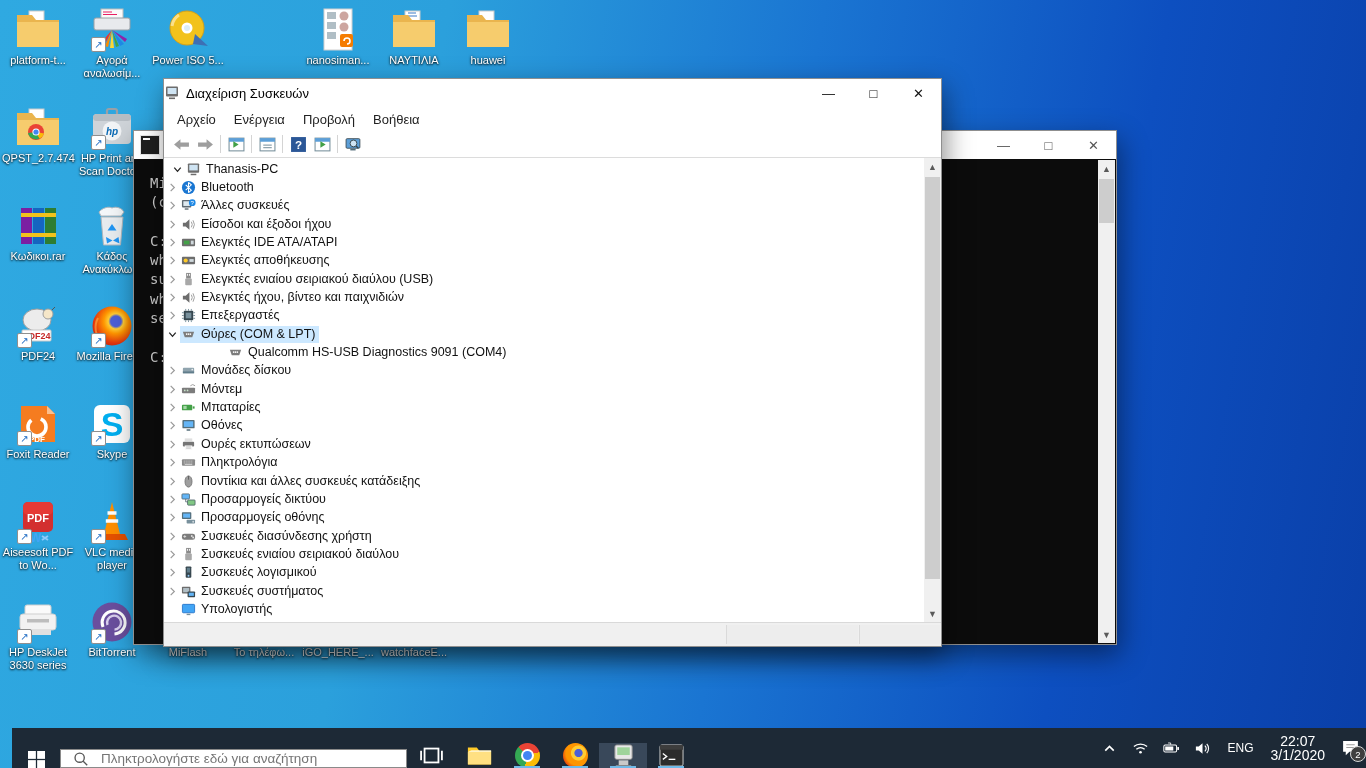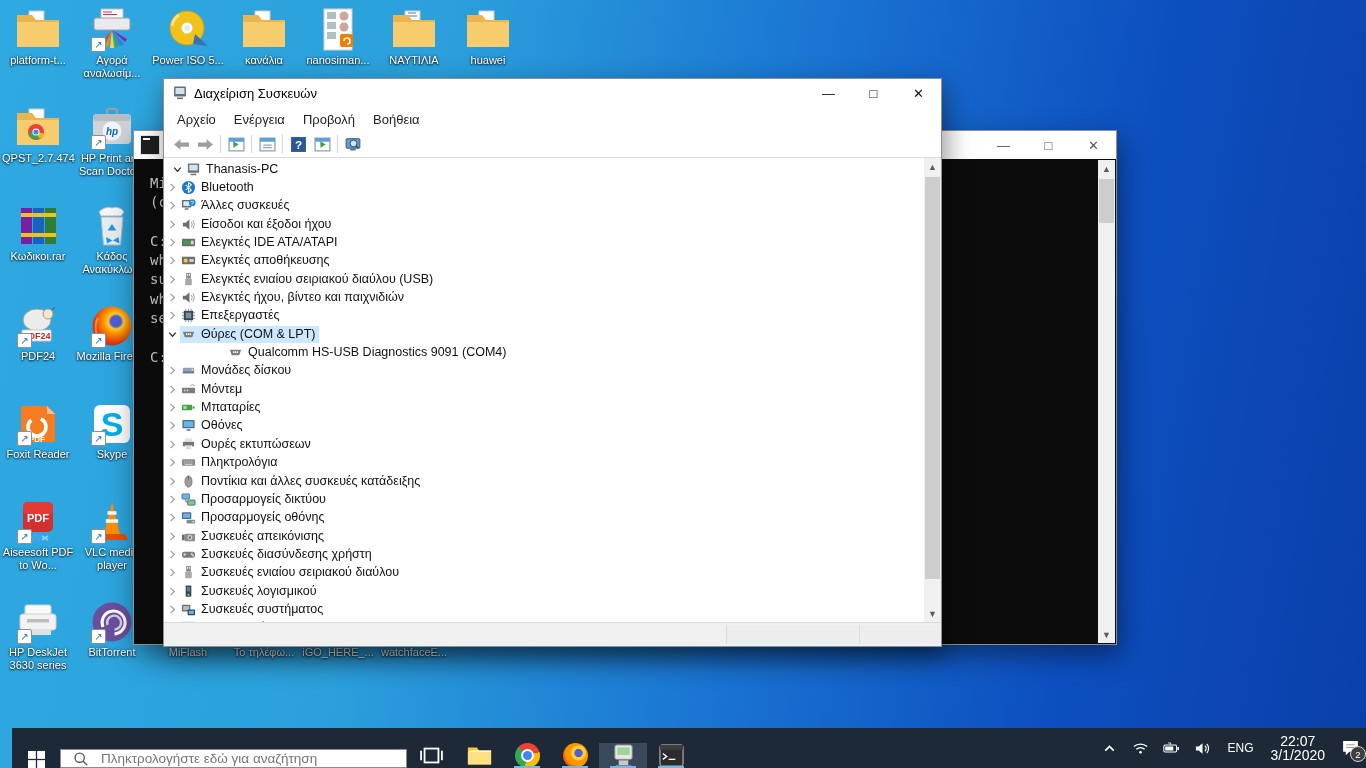--- a/index.html
+++ b/index.html
@@ -117,30 +117,20 @@
         <svg viewBox="0 0 44 44">
           <circle cx="21" cy="20" r="17" fill="#f2c21c" stroke="#d4a017"></circle>
           <path d="M6 18a15.5 15.5 0 0 1 7-11" stroke="#fbe08a" stroke-width="3" fill="none"></path>
           <circle cx="21" cy="20" r="5.5" fill="#fff"></circle>
           <circle cx="21" cy="20" r="3" fill="#dcedf7"></circle>
           <path d="M29 26l13 12-15-2z" fill="#3d6fb4"></path>
         </svg>
       </span>
     <div class="lbl">Power ISO 5...</div>
   </div>
-  <div class="dicon" style="left:228px;top:8px">
-    <span class="ig">
-        <svg viewBox="0 0 44 40">
-          <rect x="13" y="1" width="15" height="14" fill="#fff" stroke="#c9c9c9"></rect>
-          <path d="M1 5h15l4 5h23v27H1z" fill="#eab54e"></path>
-          <path d="M1 12h42v25H1z" fill="#f6cc6d"></path>
-        </svg>
-      </span>
-    <div class="lbl">κανάλια</div>
-  </div>
   <div class="dicon" style="left:302px;top:8px">
     <span class="ig">
         <svg viewBox="0 0 44 44">
           <rect x="8" y="1" width="28" height="41" fill="#fff" stroke="#cfcfcf"></rect>
           <g fill="#b0bec5">
             <rect x="11" y="4" width="9" height="7"></rect>
             <rect x="11" y="14" width="9" height="7"></rect>
             <rect x="11" y="24" width="9" height="7"></rect>
           </g>
           <g fill="#cda6a0">
@@ -393,21 +383,21 @@
 C:\</pre>
     </div>
     <div id="cmdscroll">
       <span class="sarrow">▲</span>
       <span id="cmdthumb"></span>
       <span class="sarrow" style="margin-top:auto">▼</span>
     </div>
   </div>
 
   <div class="win" id="dmwin">
-    <div class="tbar" style="padding-left:8px">
+    <div class="tbar" style="padding-left:0">
       <span style="display:flex">
           <svg width="16" height="16" viewBox="0 0 16 16">
             <rect x="2" y="1.5" width="12" height="10" rx="1" fill="#6d6d6d"></rect>
             <rect x="3.5" y="3" width="9" height="6" fill="#cfe4f3"></rect>
             <rect x="5" y="12.5" width="6" height="1.6" fill="#6d6d6d"></rect>
           </svg>
         </span>
       <span class="wtitle">Διαχείριση Συσκευών</span>
       <div class="wctrls">
         <span class="wbtn">—</span>
@@ -815,38 +805,20 @@
         </div>
         <div class="trow lvl1">
           <span class="cv">
               <svg viewBox="0 0 12 12">
                 <path d="M4 2l4 4-4 4" stroke="#9a9a9a" stroke-width="1.3" fill="none"></path>
               </svg>
             </span>
           <span class="rowc">
               <span class="ti">
                 <svg viewBox="0 0 16 16">
-                  <rect x="1" y="6" width="3" height="6" fill="#6d6d6d"></rect>
-                  <rect x="4" y="5" width="11" height="8" rx="1" fill="#8d8d8d"></rect>
-                  <circle cx="9.5" cy="9" r="2.6" fill="#cfd8dc"></circle>
-                  <circle cx="9.5" cy="9" r="1.3" fill="#546e7a"></circle>
-                </svg>
-              </span>
-              <span class="tl">Συσκευές απεικόνισης</span>
-            </span>
-        </div>
-        <div class="trow lvl1">
-          <span class="cv">
-              <svg viewBox="0 0 12 12">
-                <path d="M4 2l4 4-4 4" stroke="#9a9a9a" stroke-width="1.3" fill="none"></path>
-              </svg>
-            </span>
-          <span class="rowc">
-              <span class="ti">
-                <svg viewBox="0 0 16 16">
                   <rect x="1" y="5" width="14" height="6.5" rx="2.5" fill="#7c7c7c"></rect>
                   <circle cx="11.5" cy="7.5" r="1" fill="#e0e0e0"></circle>
                   <circle cx="13" cy="9" r="1" fill="#e0e0e0"></circle>
                   <path d="M4 6.5v3M2.5 8h3" stroke="#e0e0e0" stroke-width=".9"></path>
                 </svg>
               </span>
               <span class="tl">Συσκευές διασύνδεσης χρήστη</span>
             </span>
         </div>
         <div class="trow lvl1">

